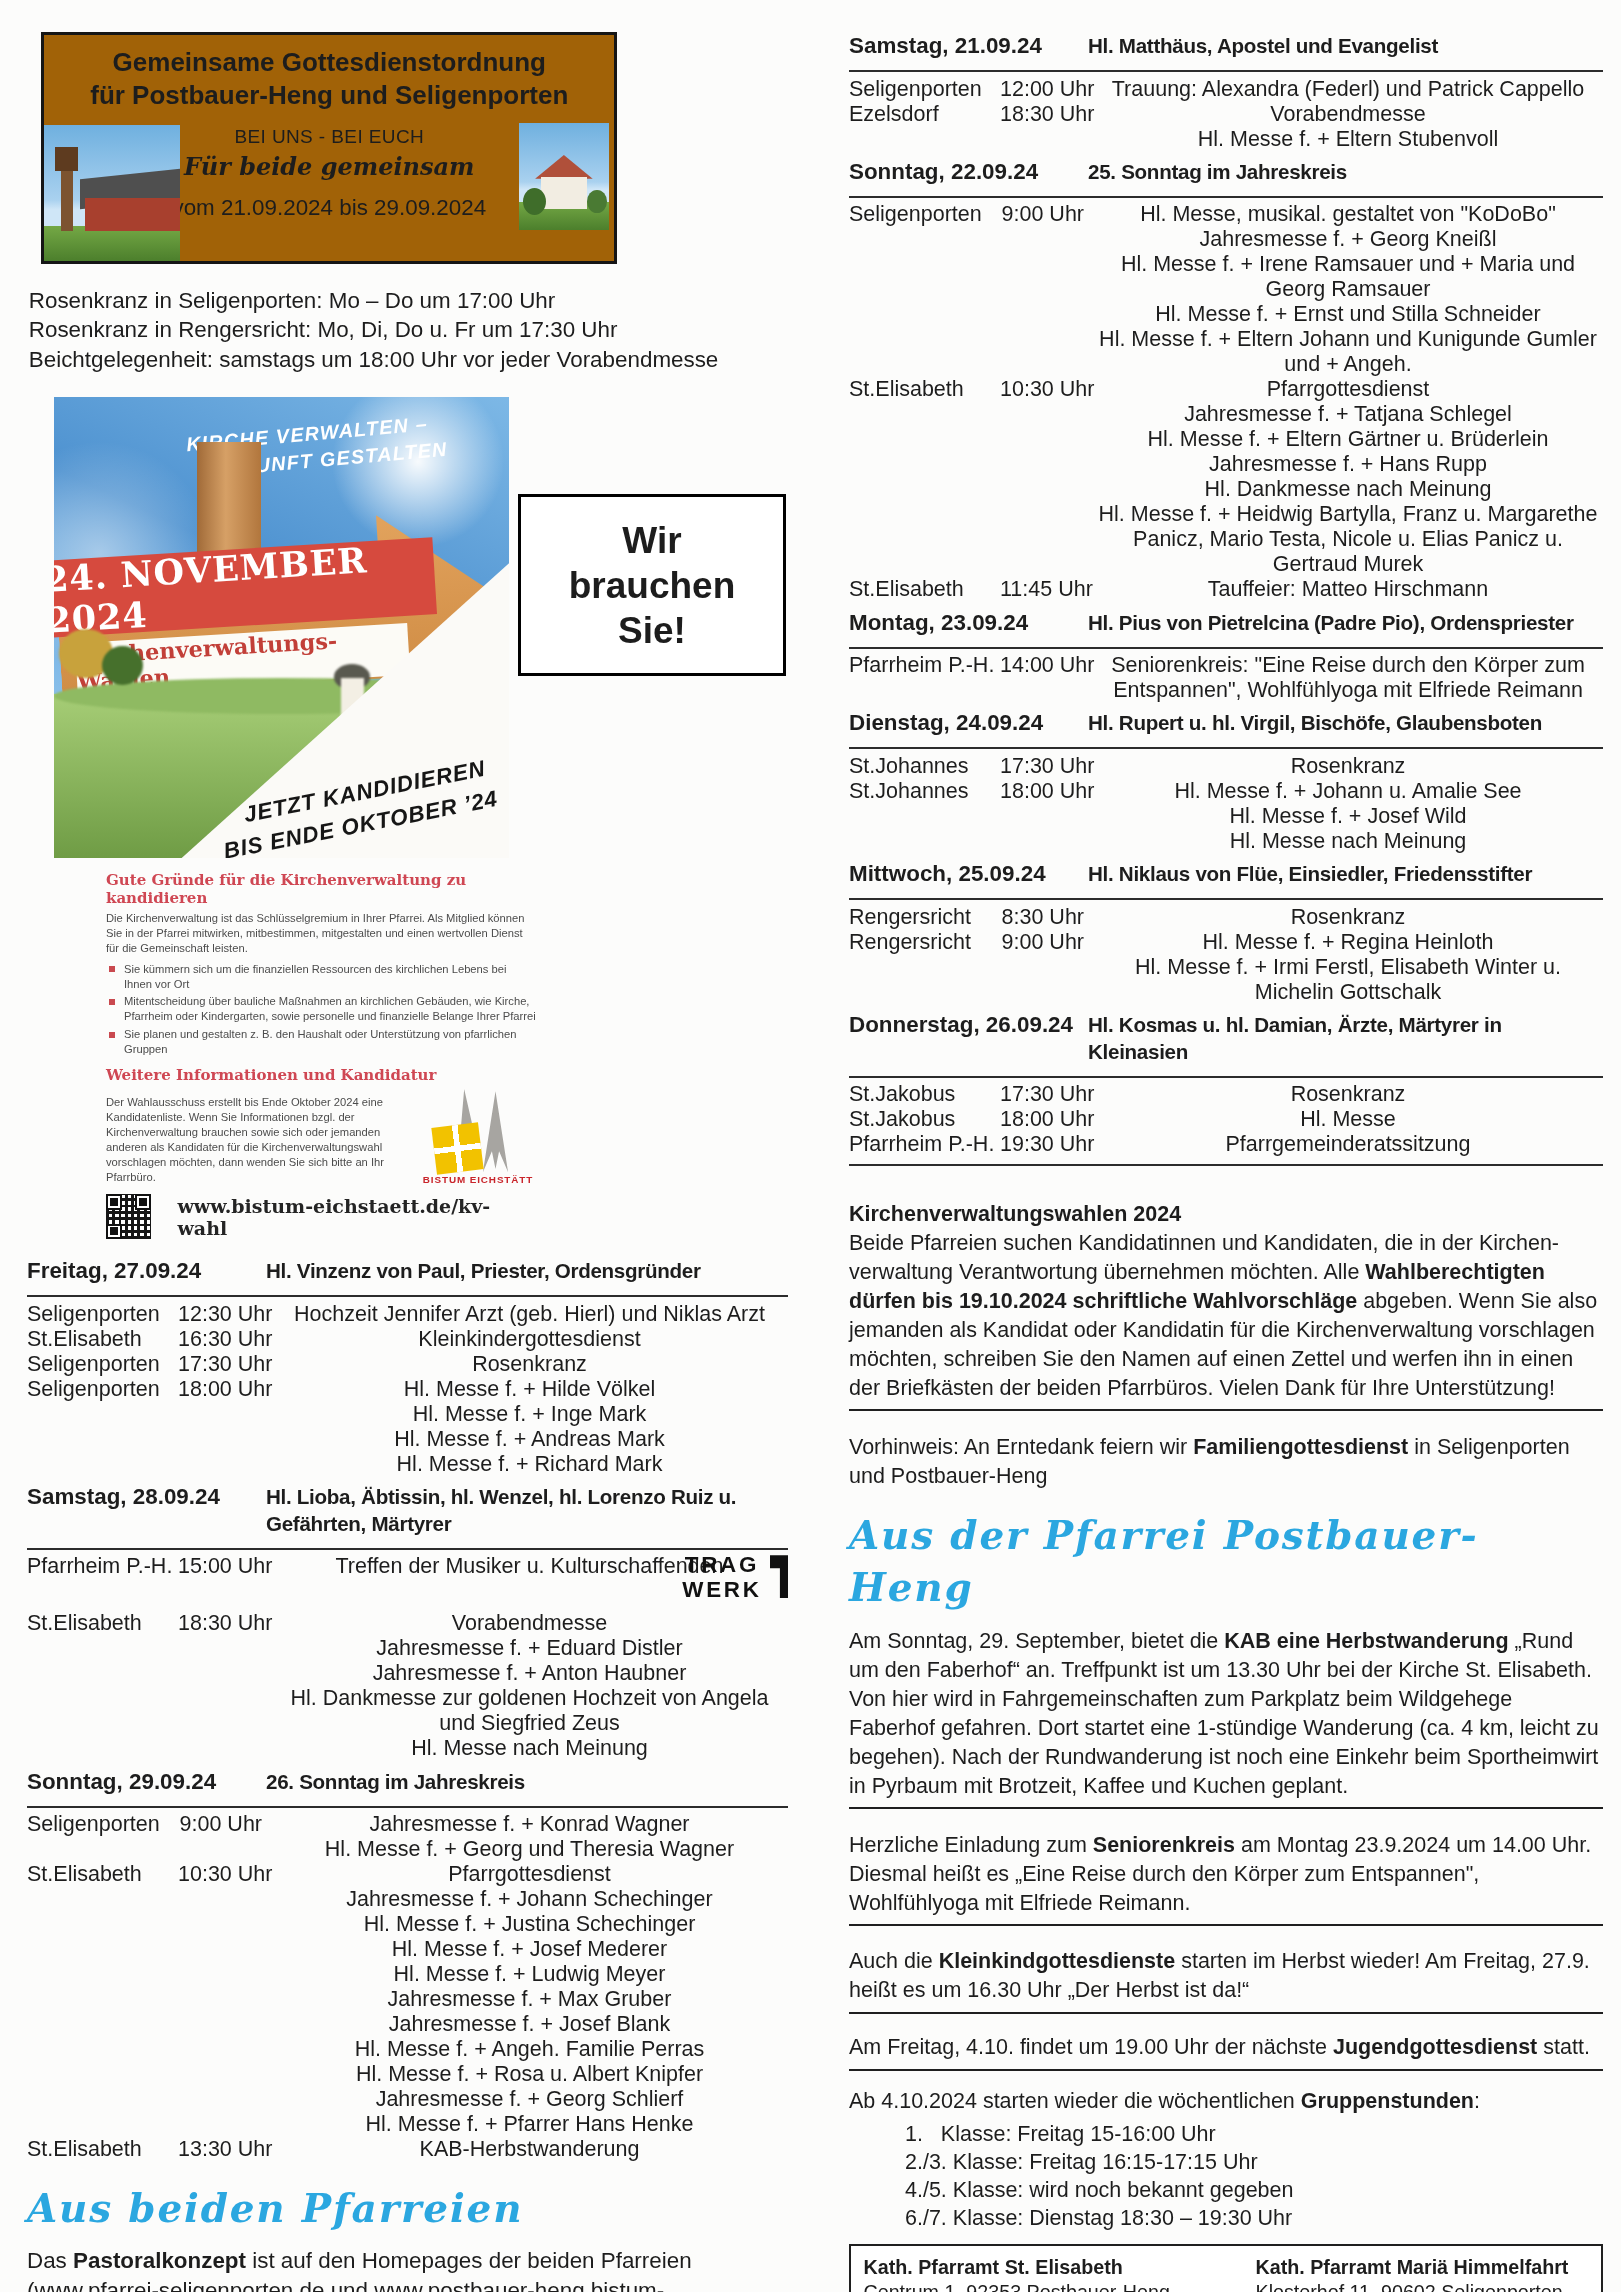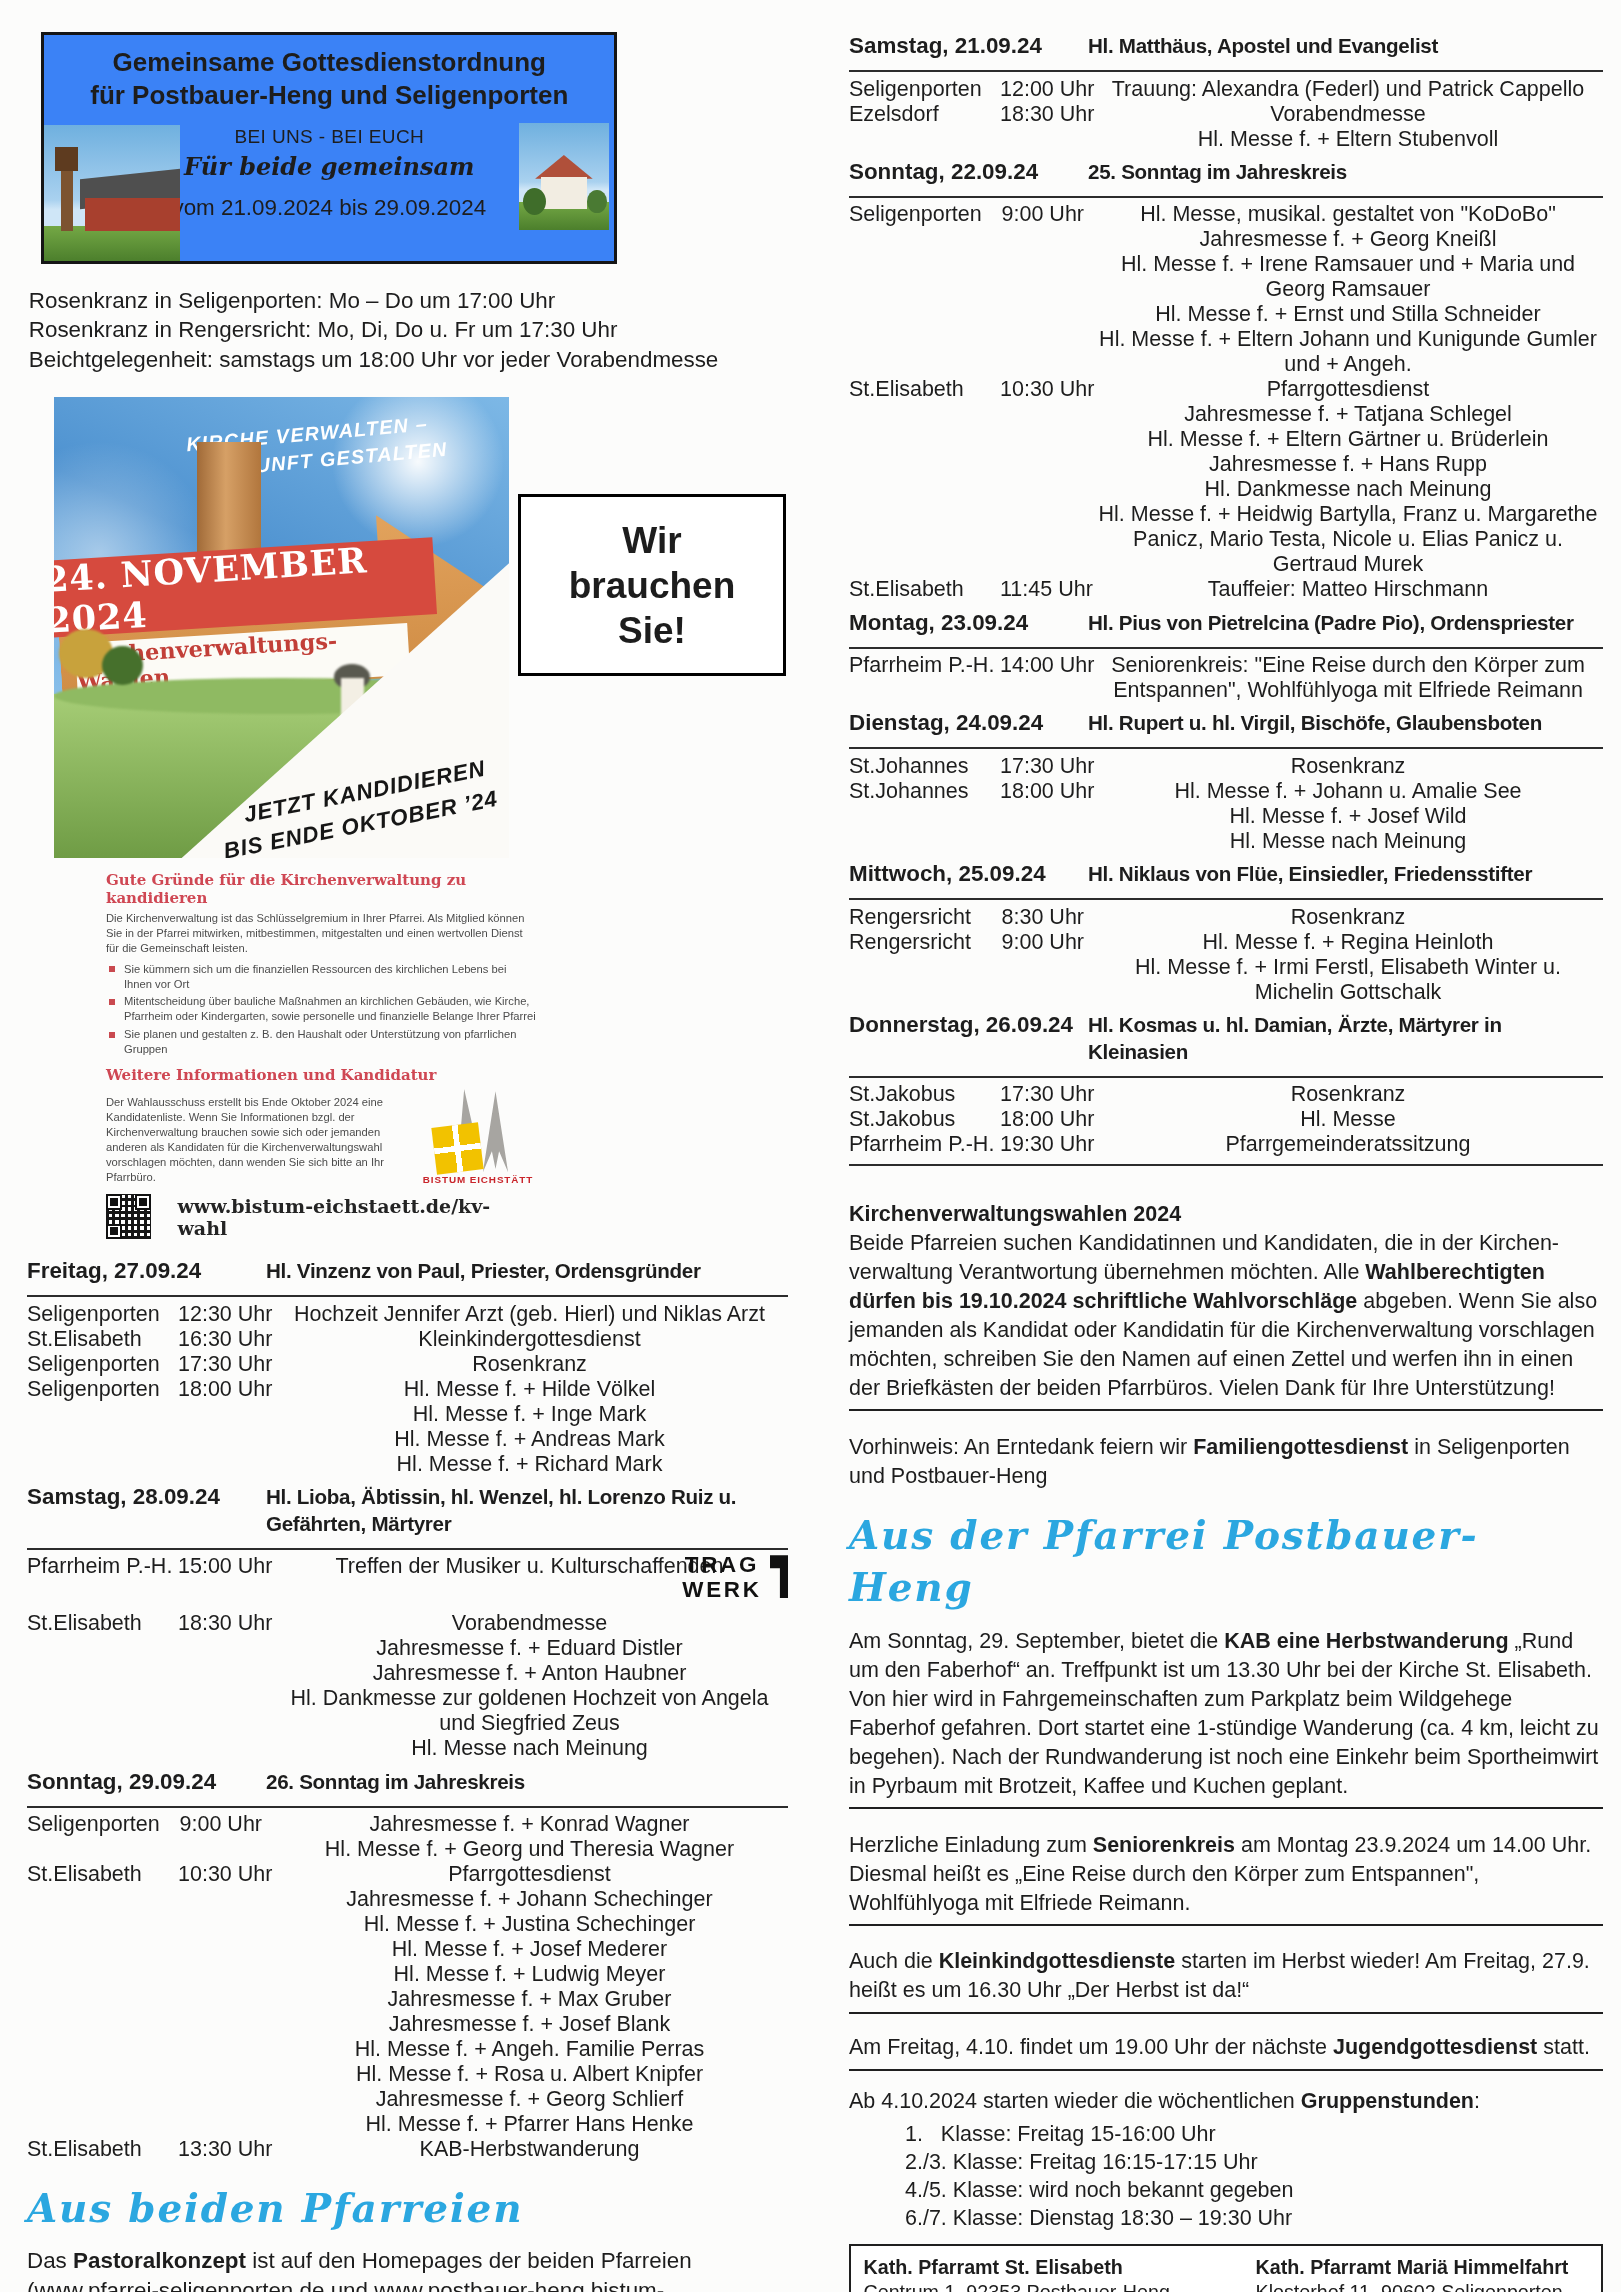--- a/index.html
+++ b/index.html
@@ -3,21 +3,21 @@
 <meta charset="utf-8">
 <style>
   html,body{margin:0;padding:0;}
   body{width:1621px;height:2293px;position:relative;background:#fcfcfb;color:#1d1d1d;
        font-family:"Liberation Sans",sans-serif;overflow:hidden;}
   .col{position:absolute;top:32px;}
   .col-left{left:27px;width:761px;}
   .col-right{left:849px;width:754px;}
 
   
-  .header-box{margin-left:14.3px;width:570px;height:226px;border:3.6px solid #151515;position:relative;text-align:center;background:#3b82f6;}
+  .header-box{margin-left:14.3px;width:570px;height:226px;border:3.6px solid #151515;position:relative;text-align:center;background:#a16207;}
   .hb-title{font-weight:700;font-size:26px;line-height:33px;margin-top:10.7px;}
   .hb-sub1{font-size:19px;letter-spacing:0.4px;margin-top:14.3px;}
   .hb-script{font-family:"DejaVu Serif",serif;font-style:italic;font-weight:700;font-size:24px;margin-top:3.6px;}
   .hb-date{font-size:22.4px;margin-top:14.3px;}
   .photo{position:absolute;overflow:hidden;background:linear-gradient(#6fb0df,#a9d1ef 55%,#cfe6f7 62%);}
   .photo-left{left:0;bottom:0;width:136px;height:136px;}
   .photo-right{right:5.4px;top:88px;width:90px;height:107px;}
   .ph-grass{position:absolute;bottom:0;left:0;width:100%;height:26%;background:linear-gradient(#74a845,#4c7f2c);}
   .ph-roof{position:absolute;left:26%;top:36%;width:74%;height:22%;background:#4f4f4f;transform:skewY(-6deg);}
   .ph-wall{position:absolute;left:30%;top:54%;width:70%;height:24%;background:#a8402e;}

